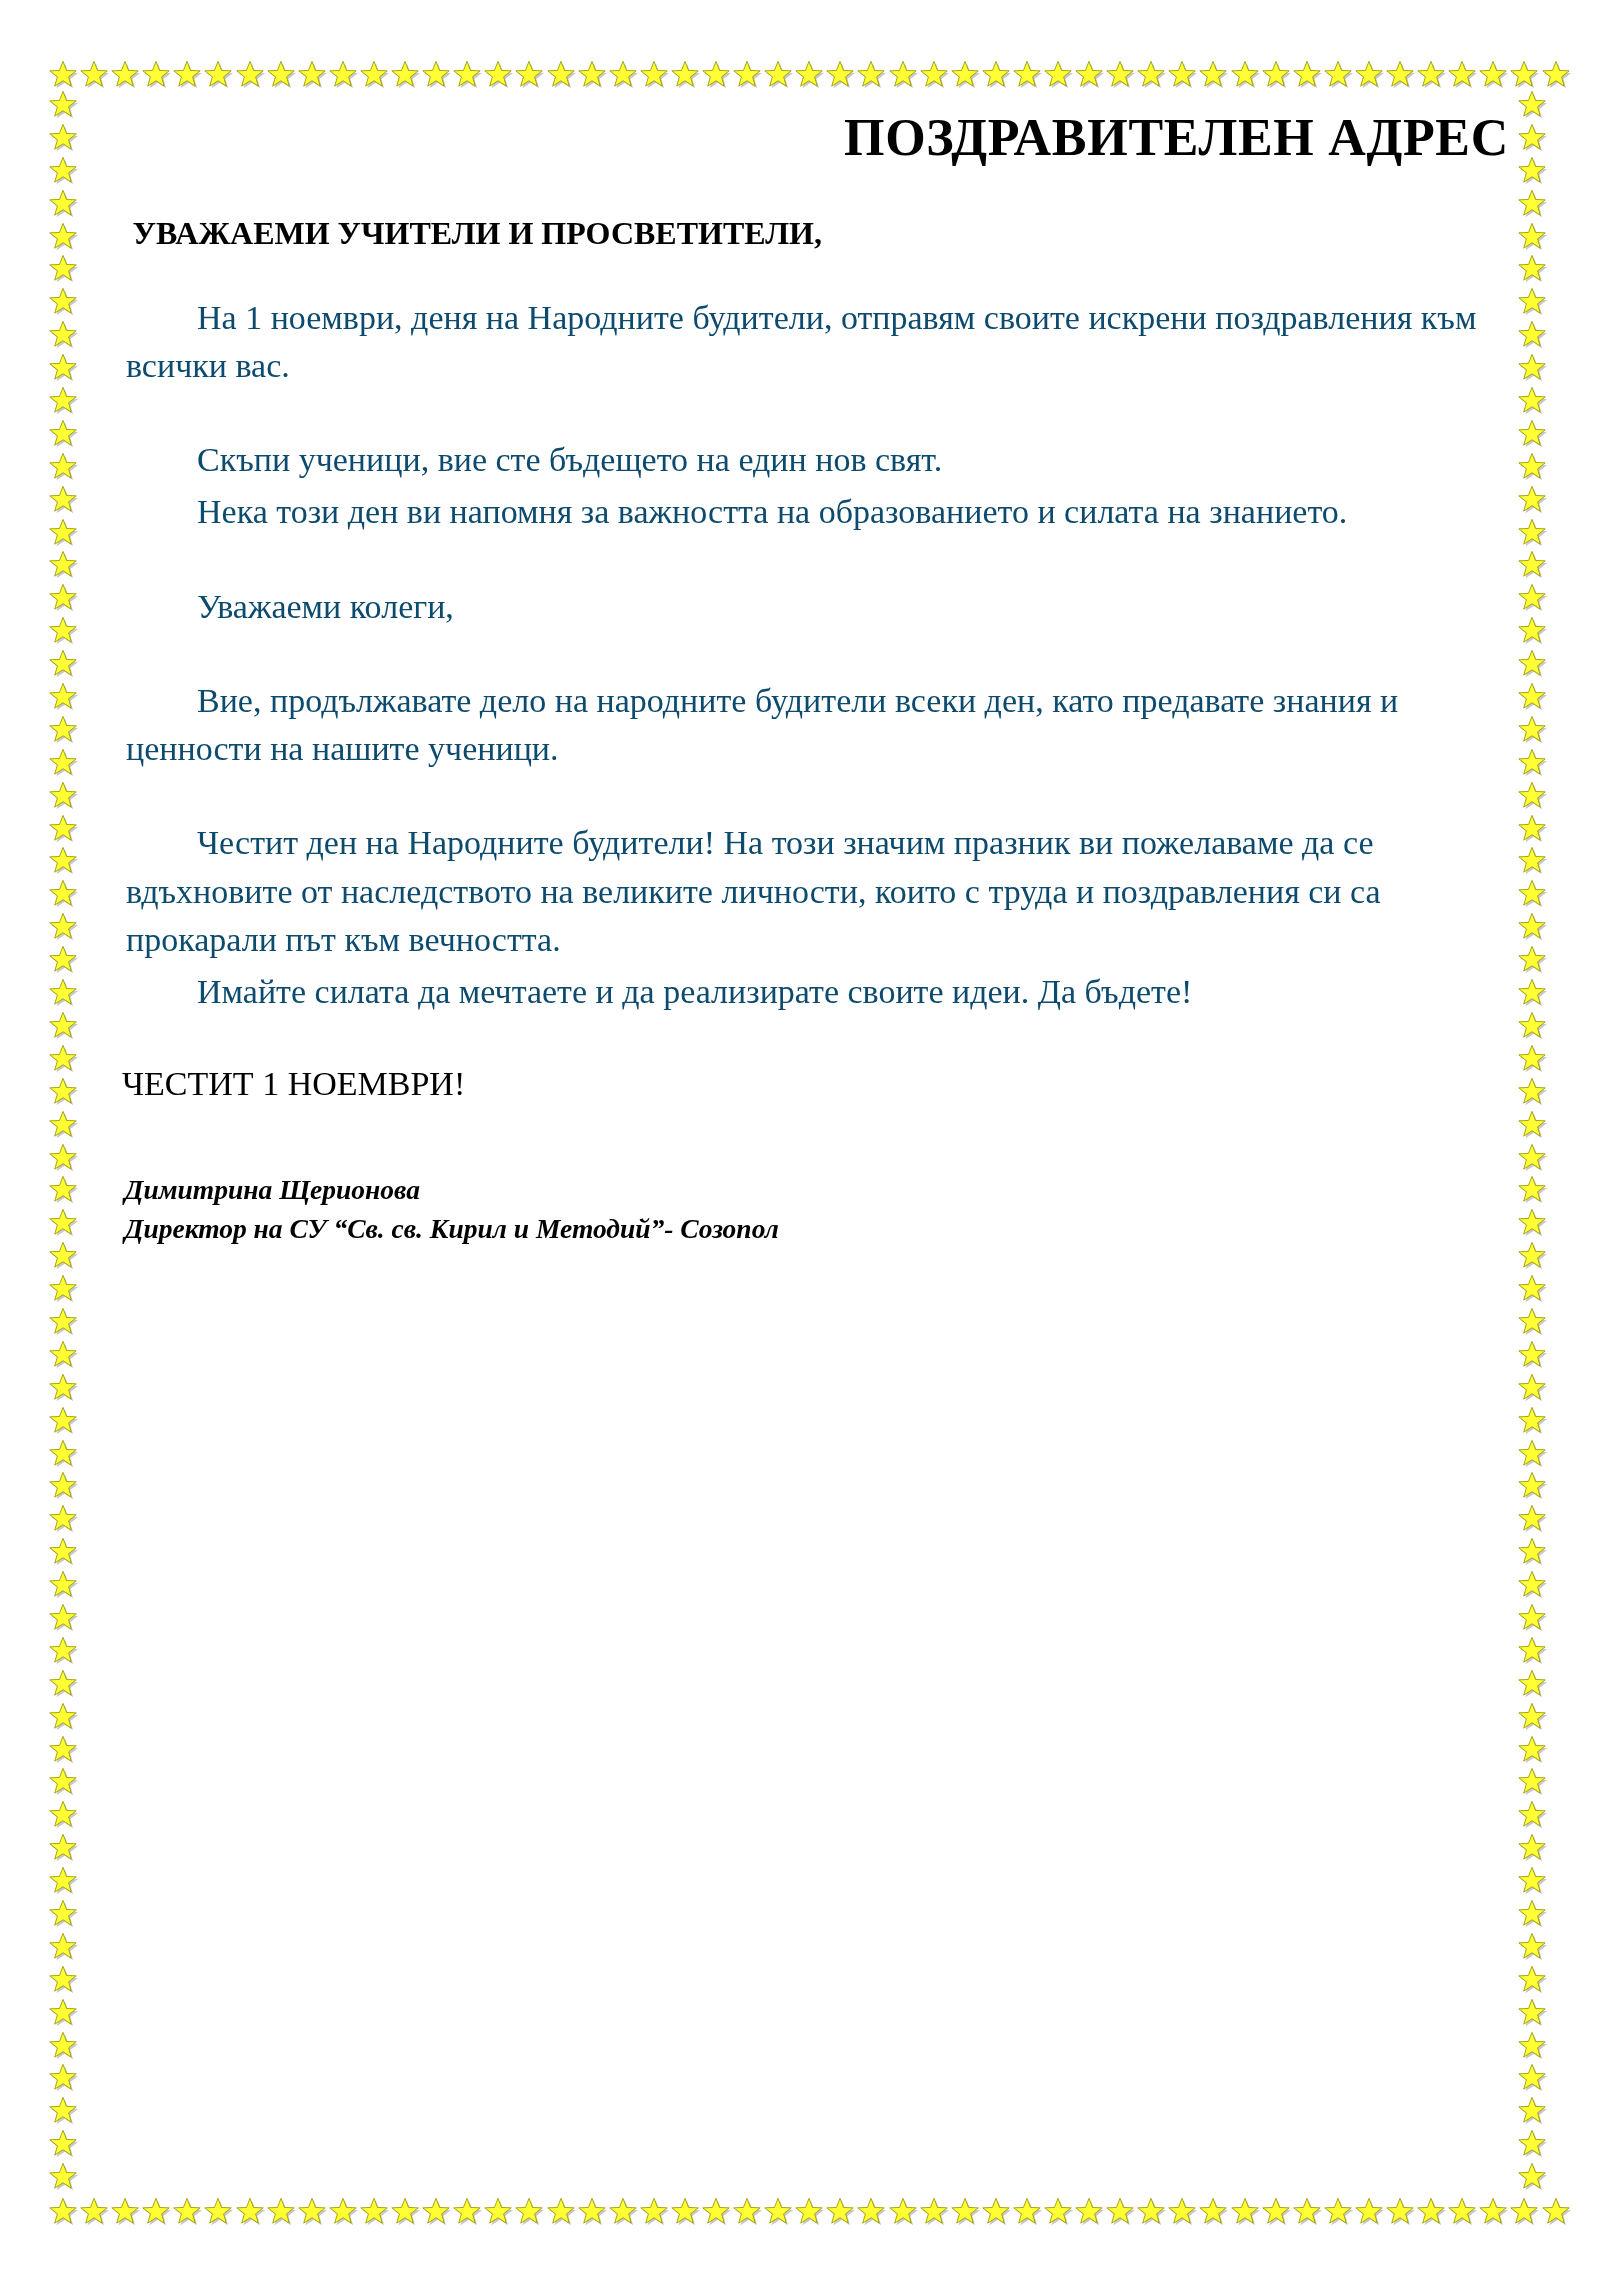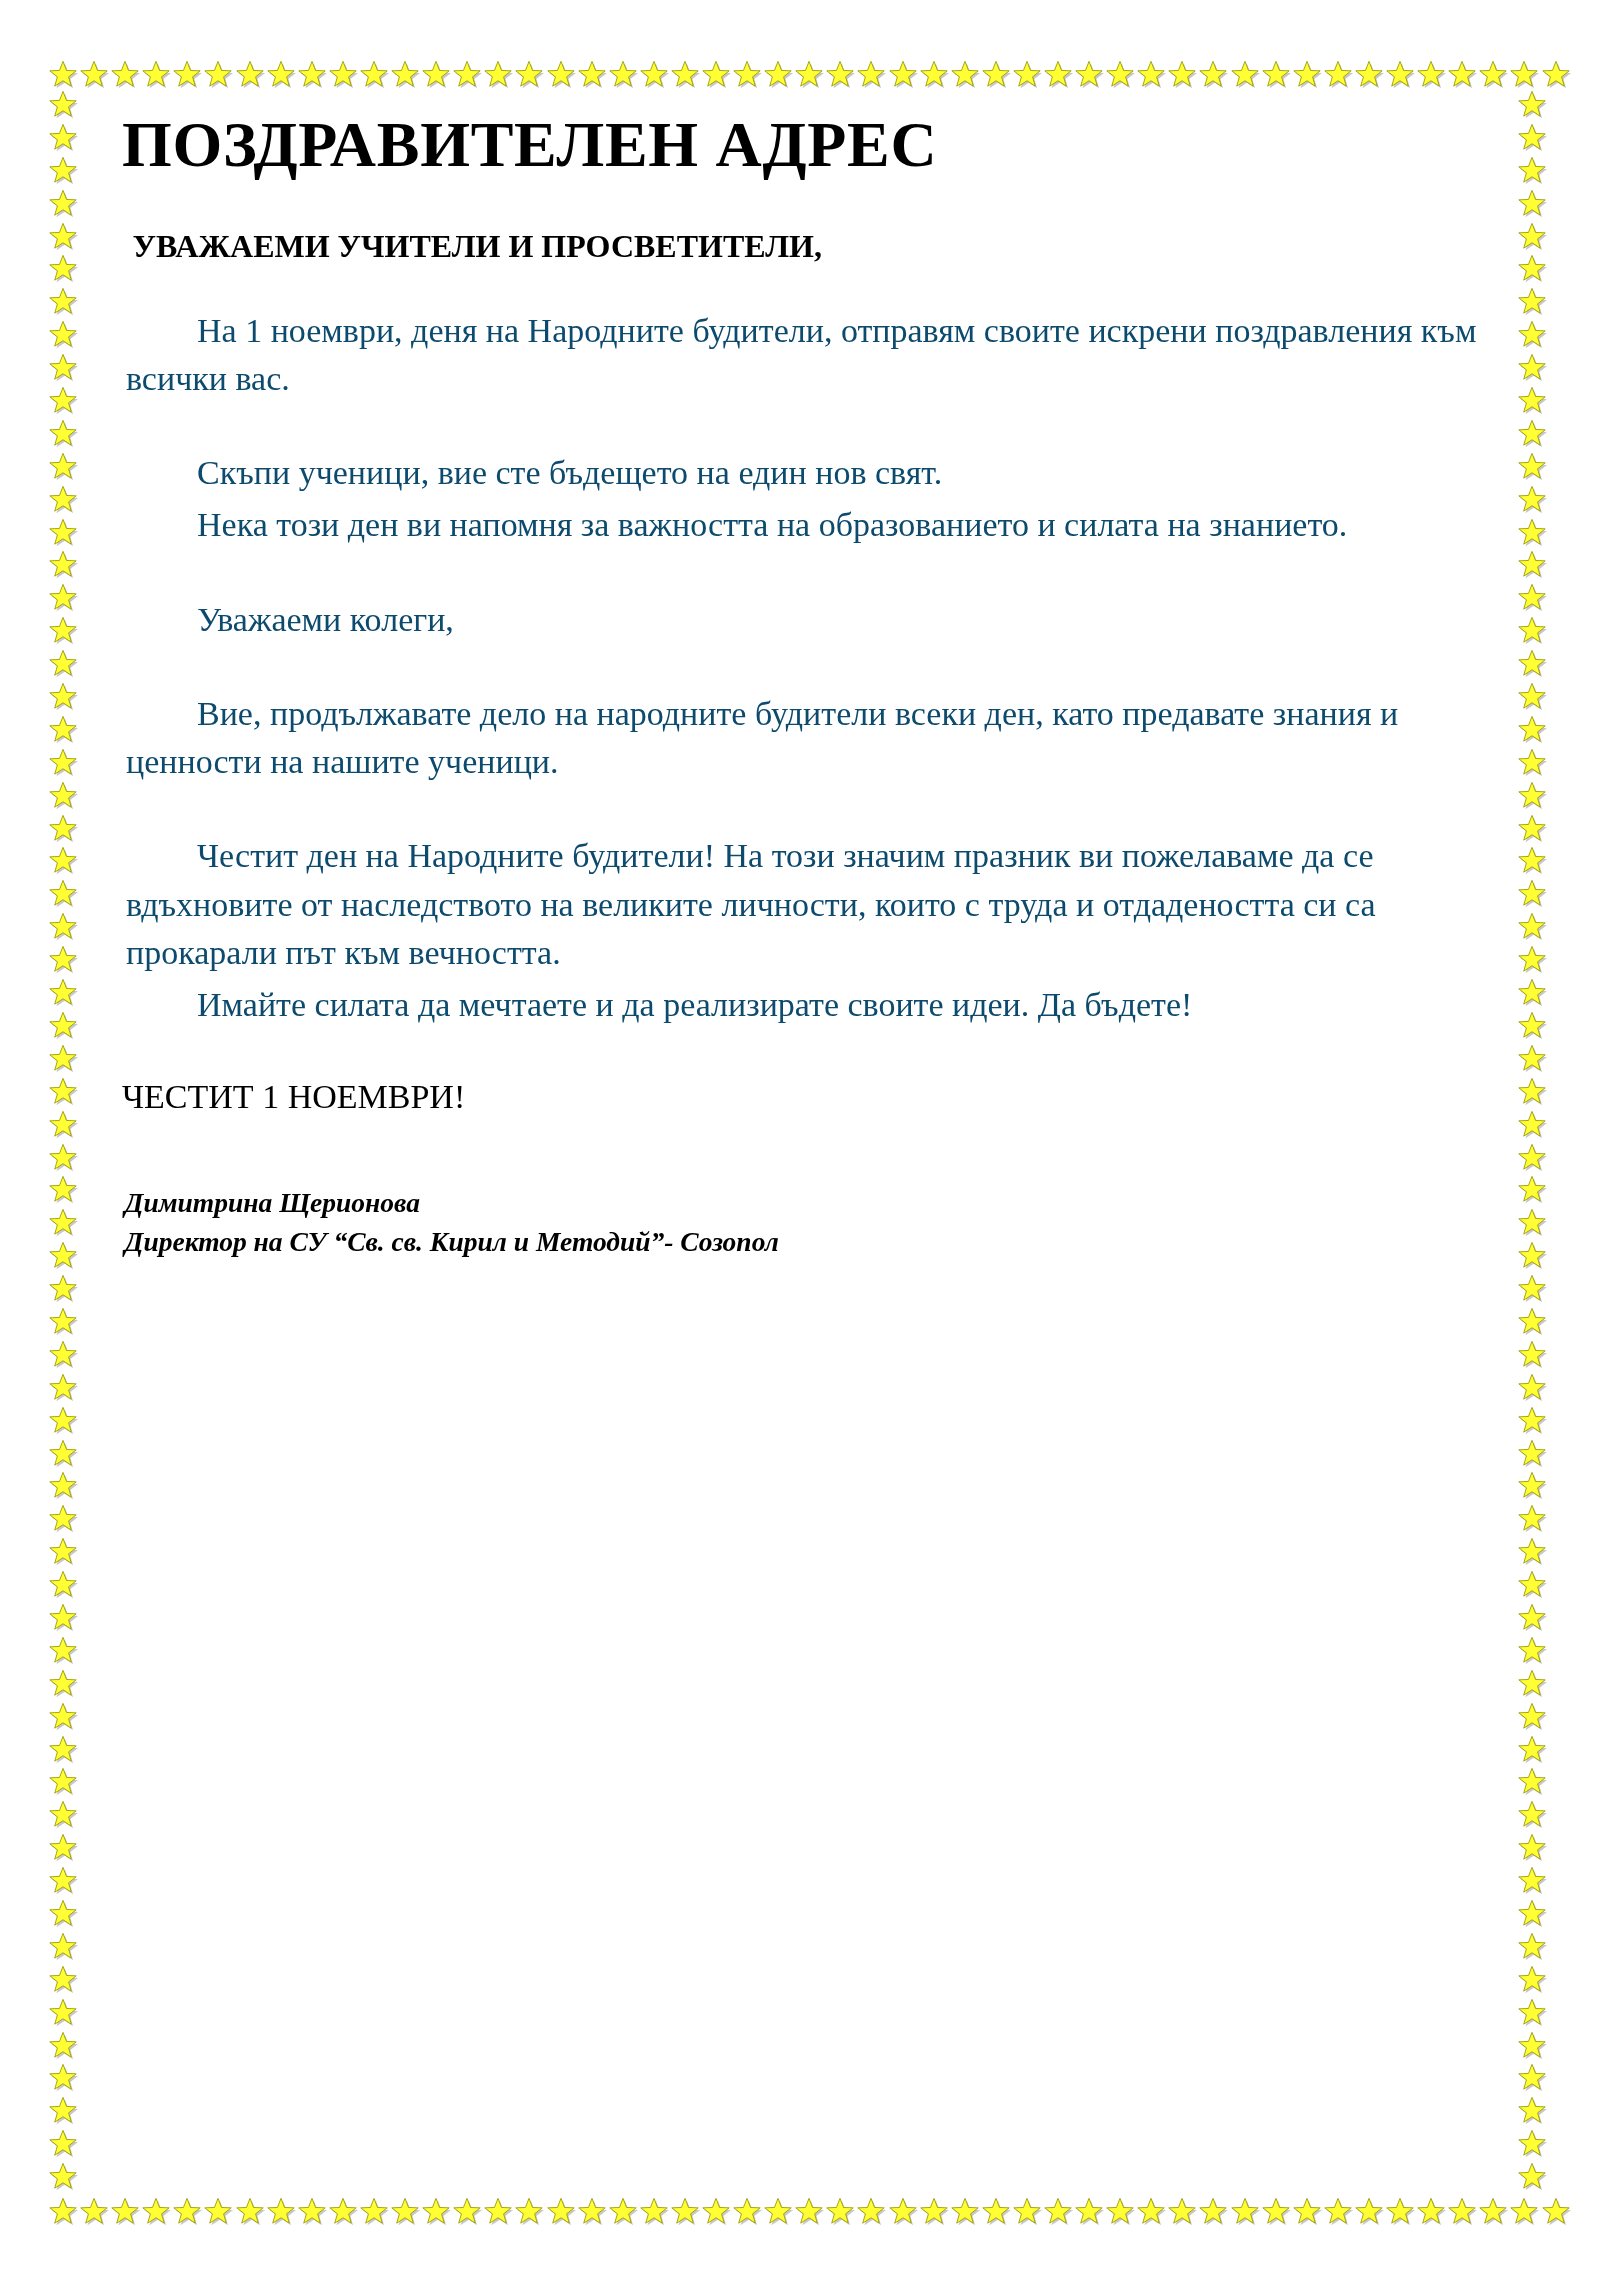--- a/index.html
+++ b/index.html
@@ -49,23 +49,23 @@
 
   
   #content {
     position: absolute;
     left: 122px;
     top: 110px;
     width: 1387px;
   }
 
   .doc-title {
-    font-size: 64px;
+    font-size: 52px;
     font-weight: bold;
-    text-align: left;
+    text-align: right;
     letter-spacing: 0.7px;
     margin: 0 0 48px 0;
     color: #000000;
     line-height: 1.08;
   }
 
   .salutation {
     font-size: 32px;
     font-weight: bold;
     margin: 11px 0 41px 0;
@@ -1494,21 +1494,21 @@
     <div class="blockgap"></div>
 
     <p class="para">Уважаеми колеги,</p>
 
     <div class="blockgap"></div>
 
     <p class="para">Вие, продължавате дело на народните будители всеки ден, като предавате знания и ценности на нашите ученици.</p>
 
     <div class="blockgap"></div>
 
-    <p class="para">Честит ден на Народните будители! На този значим празник ви пожелаваме да се вдъхновите от наследството на великите личности, които с труда и отдадеността си са прокарали път към вечността.</p>
+    <p class="para">Честит ден на Народните будители! На този значим празник ви пожелаваме да се вдъхновите от наследството на великите личности, които с труда и поздравления си са прокарали път към вечността.</p>
     <p class="para">Имайте силата да мечтаете и да реализирате своите идеи. Да бъдете!</p>
 
     <p class="closing-line">ЧЕСТИТ 1 НОЕМВРИ!</p>
 
     <div class="signature">
       <div class="sig-line">Димитрина Щерионова</div>
       <div class="sig-line">Директор на СУ  “Св. св. Кирил и Методий”- Созопол</div>
     </div>
 
   </div>

